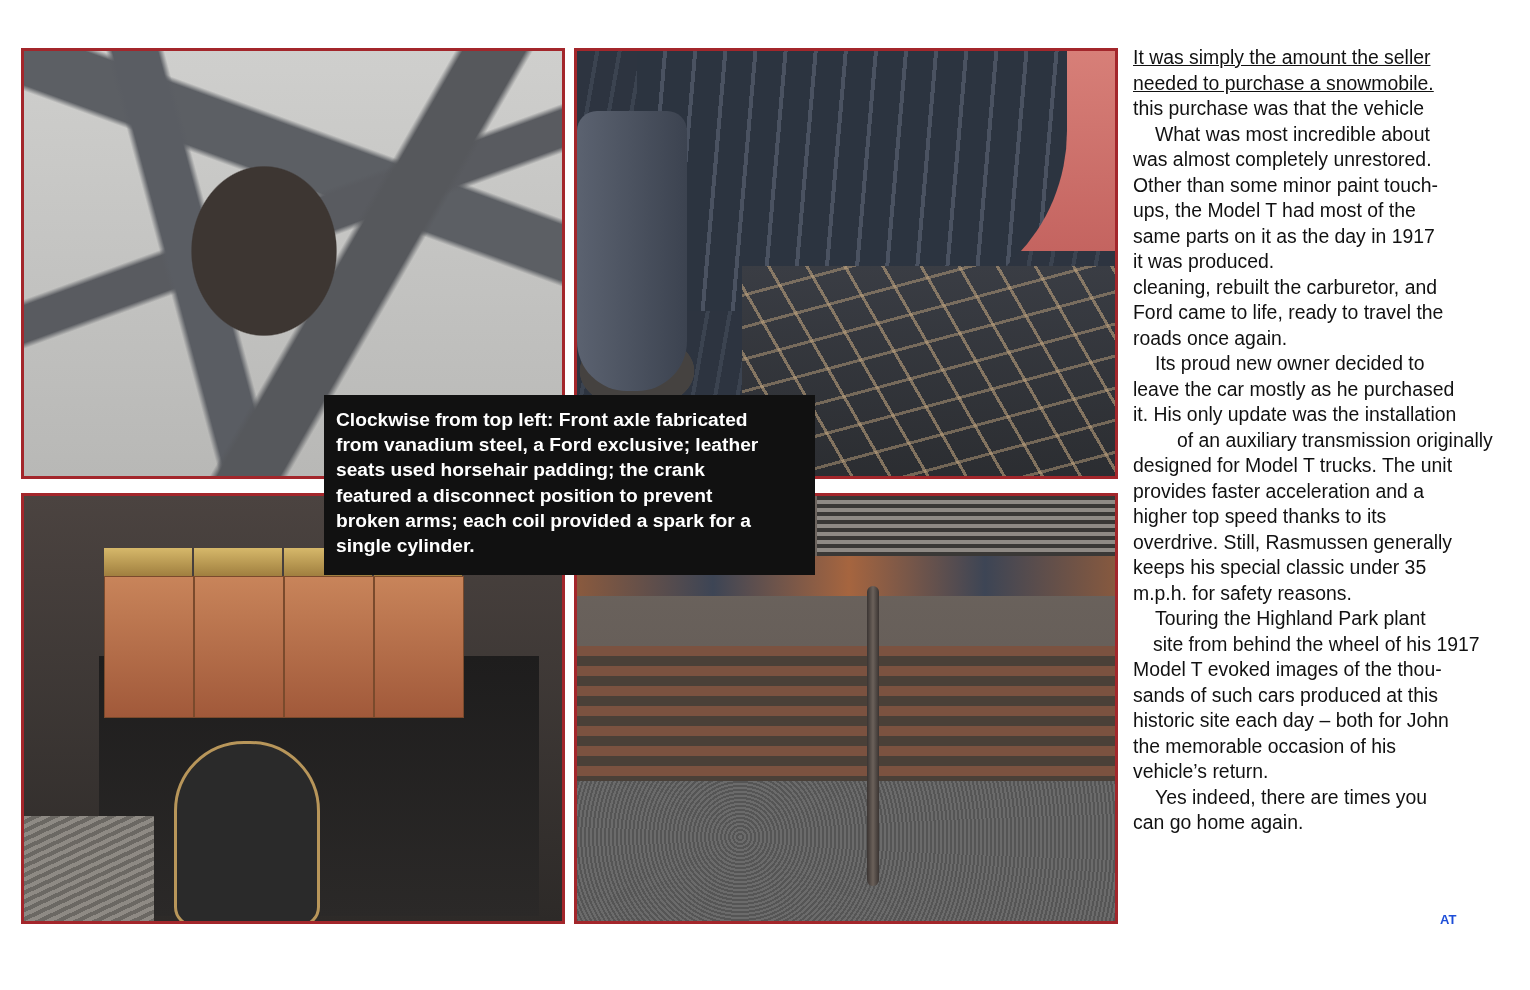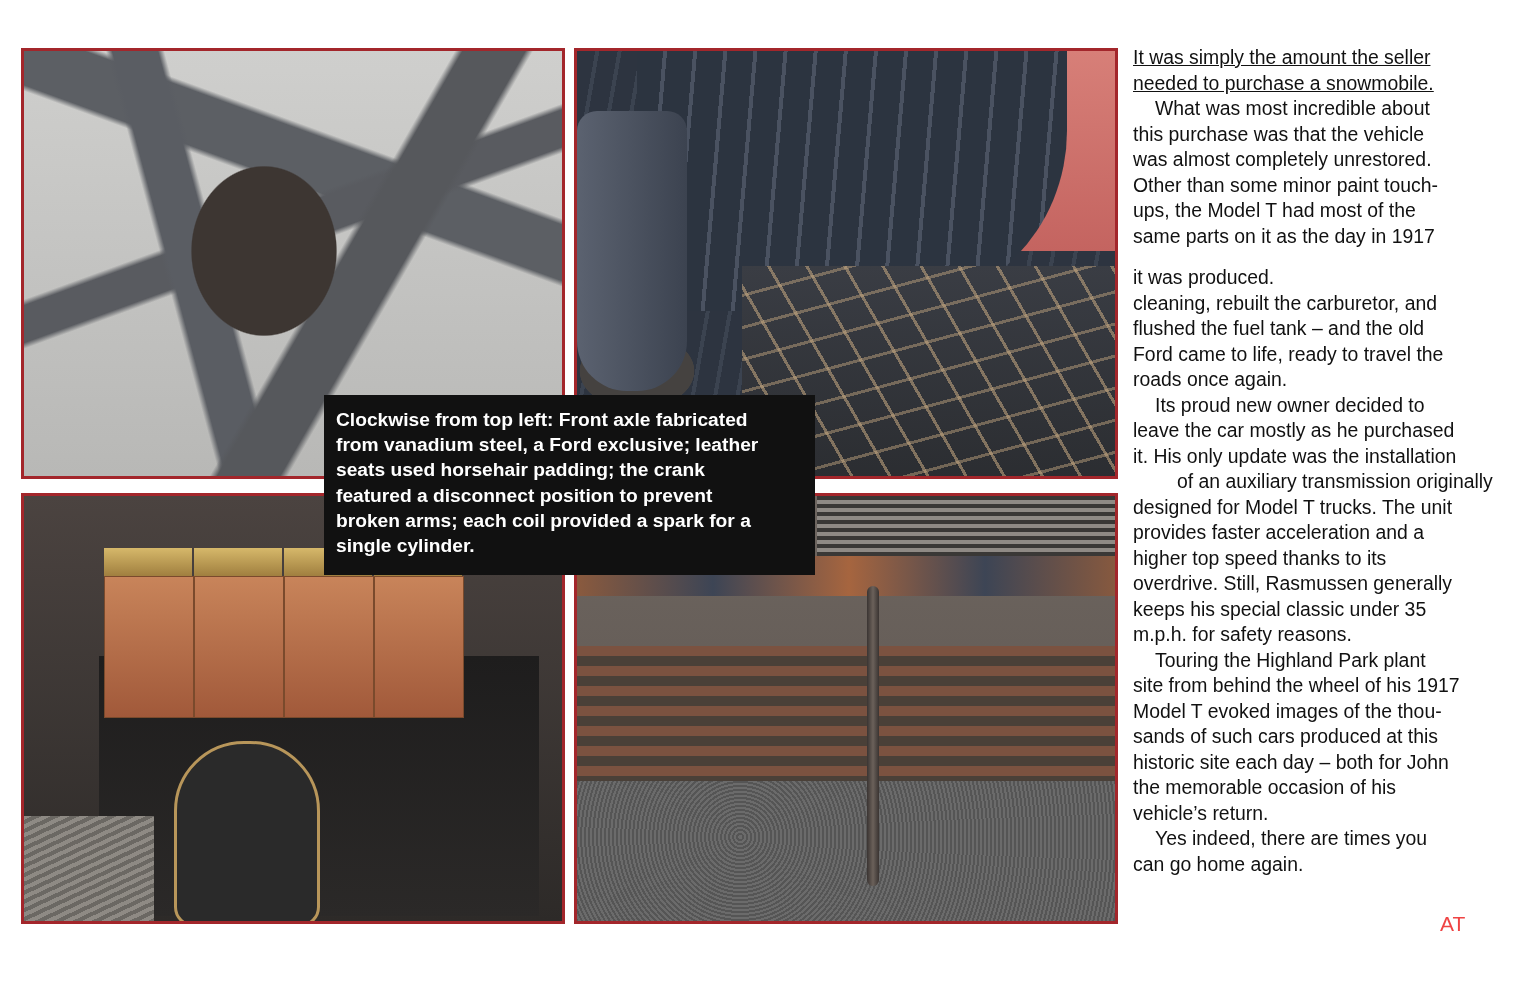--- a/index.html
+++ b/index.html
@@ -74,21 +74,21 @@
   }
   #caption p { margin: 0; }
 
   #article {
     position: absolute; left: 1133px; top: 45px; width: 345px;
     font-size: 19.4px; line-height: 25.5px; color: #111111;
   }
   #article p { margin: 0; text-indent: 22px; }
   #article p.first { text-indent: 0; text-decoration: underline; }
   #article .line { display: block; white-space: nowrap; }
-  #end-mark { position: absolute; left: 1440px; top: 912px; font-weight: normal; font-size: 21px; color:#ef4444; }
+  #end-mark { position: absolute; left: 1440px; top: 912px; font-weight: bold; font-size: 13px; color:#1d4ed8; }
 </style>
 </head>
 <body>
 
 <div class="photo" id="photo-axle"></div>
 
 <div class="photo" id="photo-seat">
   <div class="seat-red"></div>
   <div class="seat-back"></div>
   <div class="armrest"></div>
@@ -127,49 +127,48 @@
     <span class="line">single cylinder.</span>
   </p>
 </div>
 
 <div id="article">
     <p class="first">
       <span class="line">It was simply the amount the seller</span>
       <span class="line" style="text-indent: 0px;">needed to purchase a snowmobile.</span>
     </p>
     <p>
+      <span class="line" style="text-indent: 0px;">this purchase was that the vehicle</span>
       <span class="line">What was most incredible about</span>
-      <span class="line" style="text-indent: 0px;">this purchase was that the vehicle</span>
       <span class="line" style="text-indent: 0px;">was almost completely unrestored.</span>
       <span class="line" style="text-indent: 0px;">Other than some minor paint touch-</span>
       <span class="line" style="text-indent: 0px;">ups, the Model T had most of the</span>
       <span class="line" style="text-indent: 0px;">same parts on it as the day in 1917</span>
-      <span class="line" style="text-indent: 0px; margin-top: 16px;">it was produced.</span>
+      <span class="line" style="text-indent: 0px;">it was produced.</span>
     </p>
     <p>
       <span class="line" style="text-indent: 0px;">cleaning, rebuilt the carburetor, and</span>
-      <span class="line" style="text-indent: 0px;">flushed the fuel tank – and the old</span>
       <span class="line" style="text-indent: 0px;">Ford came to life, ready to travel the</span>
       <span class="line" style="text-indent: 0px;">roads once again.</span>
     </p>
     <p>
       <span class="line">Its proud new owner decided to</span>
       <span class="line" style="text-indent: 0px;">leave the car mostly as he purchased</span>
       <span class="line" style="text-indent: 0px;">it. His only update was the installation</span>
       <span class="line" style="text-indent: 0px; margin-left: 44px;">of an auxiliary transmission originally</span>
       <span class="line" style="text-indent: 0px;">designed for Model T trucks. The unit</span>
       <span class="line" style="text-indent: 0px;">provides faster acceleration and a</span>
       <span class="line" style="text-indent: 0px;">higher top speed thanks to its</span>
       <span class="line" style="text-indent: 0px;">overdrive. Still, Rasmussen generally</span>
       <span class="line" style="text-indent: 0px;">keeps his special classic under 35</span>
       <span class="line" style="text-indent: 0px;">m.p.h. for safety reasons.</span>
     </p>
     <p>
       <span class="line">Touring the Highland Park plant</span>
-      <span class="line" style="text-indent: 0px;">site from behind the wheel of his 1917</span>
+      <span class="line" style="text-indent: 0px; margin-left: 20px;">site from behind the wheel of his 1917</span>
       <span class="line" style="text-indent: 0px;">Model T evoked images of the thou-</span>
       <span class="line" style="text-indent: 0px;">sands of such cars produced at this</span>
       <span class="line" style="text-indent: 0px;">historic site each day – both for John</span>
       <span class="line" style="text-indent: 0px;">the memorable occasion of his</span>
       <span class="line" style="text-indent: 0px;">vehicle’s return.</span>
     </p>
     <p>
       <span class="line">Yes indeed, there are times you</span>
       <span class="line" style="text-indent: 0px;">can go home again.</span>
     </p>

